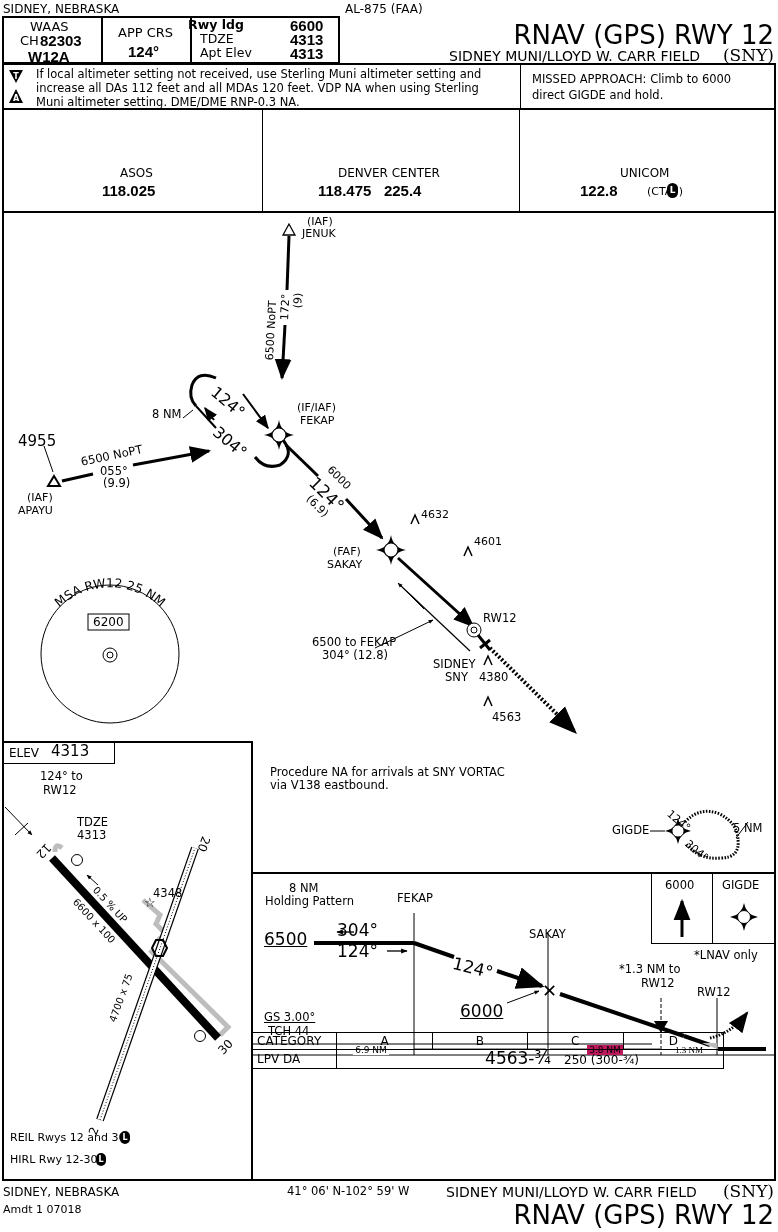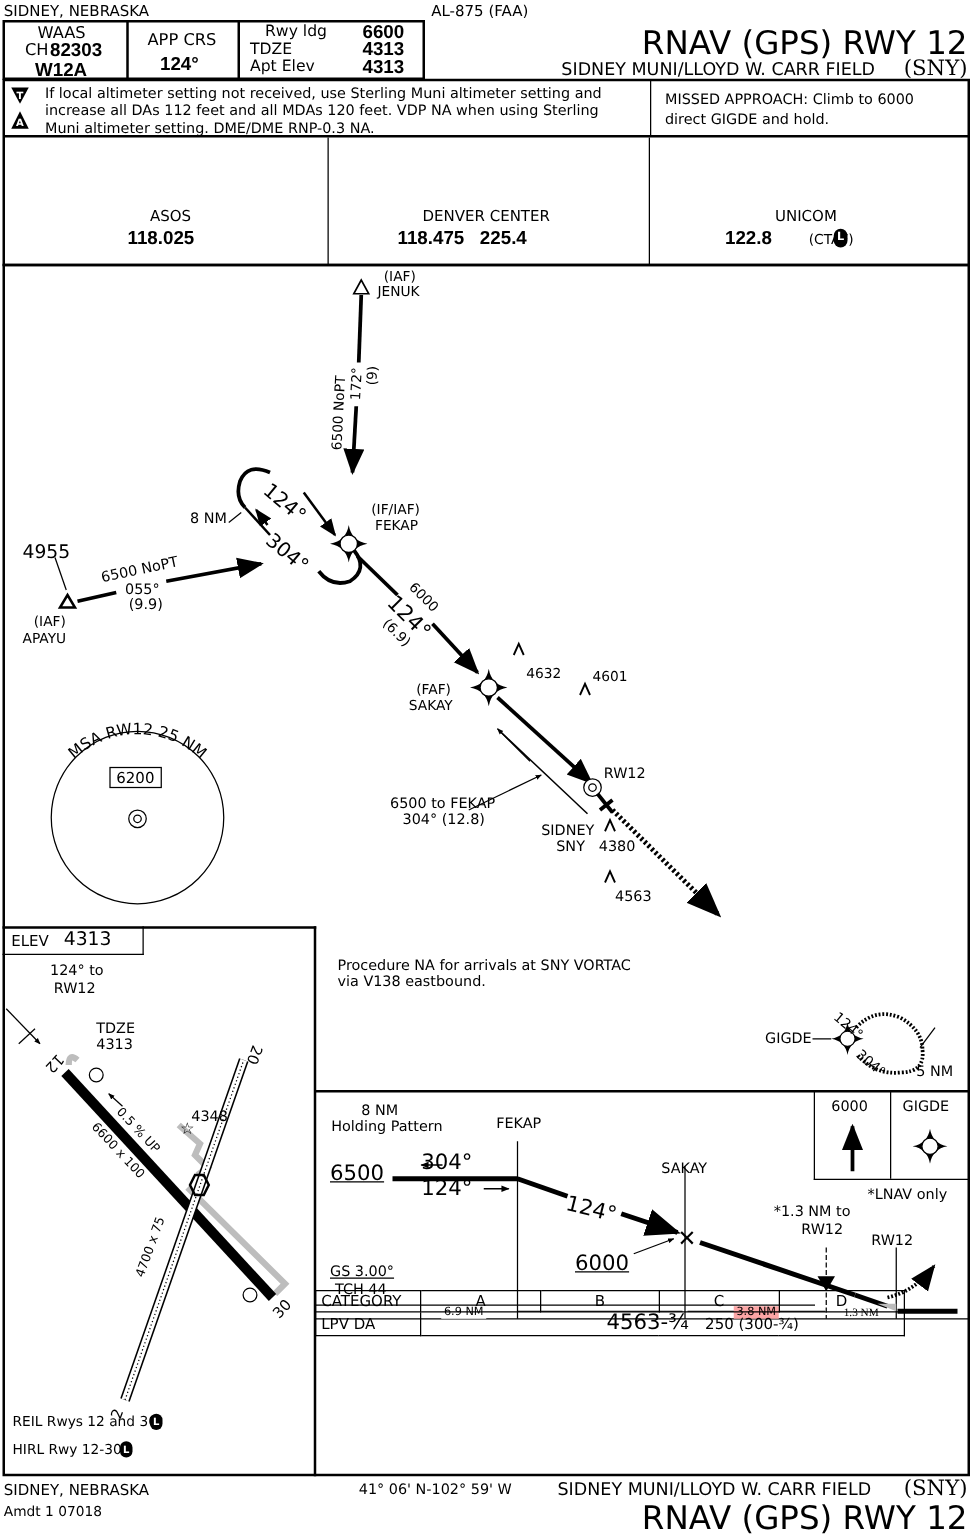--- a/index.html
+++ b/index.html
@@ -27,21 +27,21 @@
 <div class="vline" style="left:190px;top:17px;height:46px;width:2px;"></div>
 
 <div class="t" style="left:30px;top:20px;font-size:13px;">WAAS</div>
 <div class="t" style="left:20px;top:34px;font-size:13px;">CH</div>
 <div class="t b" style="left:40px;top:33px;font-size:15px;">82303</div>
 <div class="t b" style="left:28px;top:49px;font-size:15px;">W12A</div>
 
 <div class="t" style="left:118px;top:26px;font-size:13px;">APP CRS</div>
 <div class="t b" style="left:128px;top:44px;font-size:15px;">124°</div>
 
-<div class="t" style="left:212px;top:19px;font-size:12.5px;">Rwy ldg</div>
+<div class="t" style="left:188px;top:19px;font-size:12.5px;font-weight:bold;">Rwy ldg</div>
 <div class="t" style="left:200px;top:33px;font-size:12.5px;">TDZE</div>
 <div class="t" style="left:200px;top:47px;font-size:12.5px;">Apt Elev</div>
 <div class="t b" style="left:290px;top:18px;font-size:15px;">6600</div>
 <div class="t b" style="left:290px;top:32px;font-size:15px;">4313</div>
 <div class="t b" style="left:290px;top:46px;font-size:15px;">4313</div>
 
 <div class="t" style="right:4px;top:22px;font-size:26px;">RNAV (GPS) RWY 12</div>
 <div class="t" style="right:78px;top:49px;font-size:14px;">SIDNEY MUNI/LLOYD W. CARR FIELD</div>
 <div class="t" style="right:4px;top:47px;font-size:17px;font-family:'DejaVu Serif',serif;">(SNY)</div>
 
@@ -171,21 +171,21 @@
 <div class="t" style="left:103px;top:478px;font-size:11.5px;">(9.9)</div>
 <div class="t" style="left:27px;top:492px;font-size:11px;">(IAF)</div>
 <div class="t" style="left:18px;top:505px;font-size:11px;">APAYU</div>
 
 <div class="t" style="left:333px;top:464px;font-size:11px;transform:rotate(45deg);transform-origin:0 0;">6000</div>
 <div class="t" style="left:318px;top:474px;font-size:17px;transform:rotate(45deg);transform-origin:0 0;">124°</div>
 <div class="t" style="left:312px;top:493px;font-size:11px;transform:rotate(45deg);transform-origin:0 0;">(6.9)</div>
 
 <div class="t" style="left:333px;top:546px;font-size:11px;">(FAF)</div>
 <div class="t" style="left:327px;top:559px;font-size:11px;">SAKAY</div>
-<div class="t" style="left:421px;top:509px;font-size:11px;margin-top:24px;">4632</div>
+<div class="t" style="left:421px;top:509px;font-size:11px;">4632</div>
 <div class="t" style="left:474px;top:536px;font-size:11px;">4601</div>
 <div class="t" style="left:483px;top:613px;font-size:11.5px;">RW12</div>
 <div class="t" style="left:433px;top:659px;font-size:11.5px;">SIDNEY</div>
 <div class="t" style="left:445px;top:672px;font-size:11.5px;">SNY</div>
 <div class="t" style="left:479px;top:672px;font-size:11.5px;">4380</div>
 <div class="t" style="left:492px;top:712px;font-size:11.5px;">4563</div>
 <div class="t" style="left:312px;top:637px;font-size:11.5px;">6500 to FEKAP</div>
 <div class="t" style="left:322px;top:650px;font-size:11.5px;">304° (12.8)</div>
 <div class="t" style="left:93px;top:616px;font-size:12px;">6200</div>
 
@@ -247,21 +247,21 @@
 <svg class="abs" style="left:620px;top:800px;" width="158" height="70">
   <use href="#wp" x="45" y="18" width="26" height="26"></use>
   <line x1="30" y1="31" x2="45" y2="31" stroke="#000" stroke-width="1"></line>
   <path d="M65,22 Q80,6 100,14 Q118,24 118,40" fill="none" stroke="#000" stroke-width="3" stroke-dasharray="1.5,1.5"></path>
   <path d="M118,40 Q120,58 100,58 Q80,60 66,44" fill="none" stroke="#000" stroke-width="3" stroke-dasharray="1.5,1.5"></path>
   <line x1="128" y1="22" x2="116" y2="38" stroke="#000" stroke-width="1"></line>
 </svg>
 <div class="t" style="left:612px;top:825px;font-size:11.5px;">GIGDE</div>
 <div class="t" style="left:672px;top:808px;font-size:11px;transform:rotate(40deg);transform-origin:0 0;">124°</div>
 <div class="t" style="left:690px;top:838px;font-size:11px;transform:rotate(40deg);transform-origin:0 0;">304°</div>
-<div class="t" style="left:733px;top:852px;font-size:11.5px;text-align:right;">5 NM</div>
+<div class="t" style="left:733px;top:823px;font-size:11.5px;text-align:right;">5 NM</div>
 
 <div class="abs" style="left:252px;top:872px;width:524px;height:2px;background:#000;"></div>
 <div class="abs" style="left:651px;top:873px;width:123px;height:70px;border-left:1px solid #000;border-bottom:1px solid #000;"></div>
 <div class="vline" style="left:712px;top:873px;height:70px;"></div>
 <div class="t" style="left:665px;top:880px;font-size:11.5px;">6000</div>
 <div class="t" style="left:722px;top:880px;font-size:11.5px;">GIGDE</div>
 <svg class="abs" style="left:652px;top:895px;" width="122" height="45">
   <line x1="30" y1="42" x2="30" y2="6" stroke="#000" stroke-width="3" marker-end="url(#ah)"></line>
   <use href="#wp" x="78" y="8" width="28" height="28"></use>
 </svg>
@@ -299,21 +299,21 @@
   <line x1="465" y1="125" x2="465" y2="182" stroke="#000" stroke-width="1"></line>
   <path d="M458,165 Q480,160 495,140" fill="none" stroke="#000" stroke-width="3" stroke-dasharray="1.5,1.5" marker-end="url(#ah)"></path>
   <polygon points="450,170 465,170 465,176" fill="#bbb"></polygon>
   <line x1="466" y1="176" x2="514" y2="176" stroke="#000" stroke-width="4"></line>
   <line x1="0" y1="171" x2="400" y2="171" stroke="#000" stroke-width="1"></line>
   <line x1="0" y1="182" x2="524" y2="182" stroke="#000" stroke-width="1"></line>
   <line x1="162" y1="176" x2="294" y2="176" stroke="#000" stroke-width="0.8"></line>
   <line x1="298" y1="176" x2="408" y2="176" stroke="#000" stroke-width="0.8"></line>
 </svg>
 <div class="t" style="left:240px;top:1046px;width:262px;text-align:center;font-size:9px;background:transparent;"><span style="background:#fff;padding:0 2px;">6.9 NM</span></div>
-<div class="t" style="left:550px;top:1046px;width:110px;text-align:center;font-size:9px;"><span style="background:#fca5a5;padding:0 2px;">3.8 NM</span></div>
+<div class="t" style="left:550px;top:1046px;width:110px;text-align:center;font-size:9px;"><span style="background:#be185d;padding:0 2px;">3.8 NM</span></div>
 <div class="t" style="left:662px;top:1046px;width:54px;text-align:center;font-size:9px;font-family:Liberation Serif, serif;">1.3 NM</div>
 
 <table class="mins" style="left:252px;top:1032px;width:472px;">
   <colgroup>
       <col style="width:88px">
       <col style="width:108px">
       <col style="width:107px">
       <col style="width:108px">
       <col style="width:113px">
     </colgroup>

